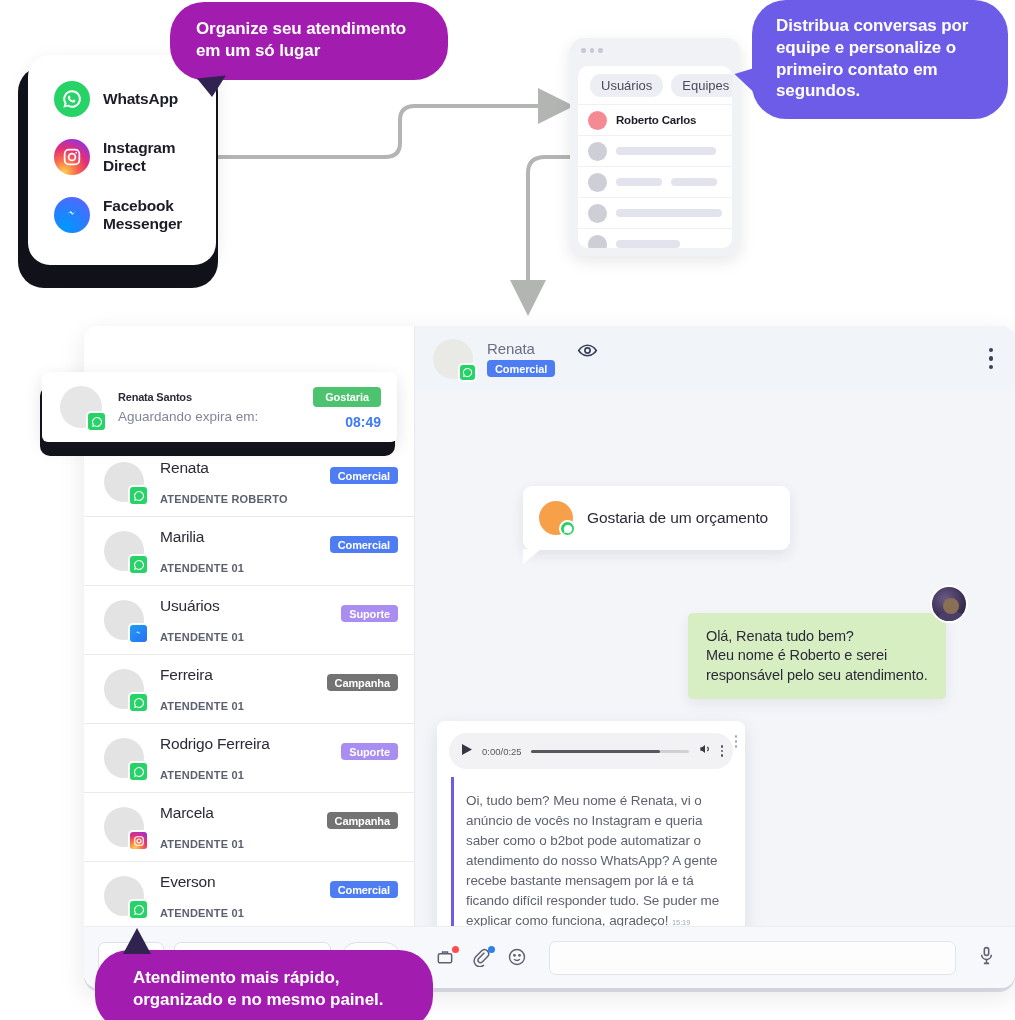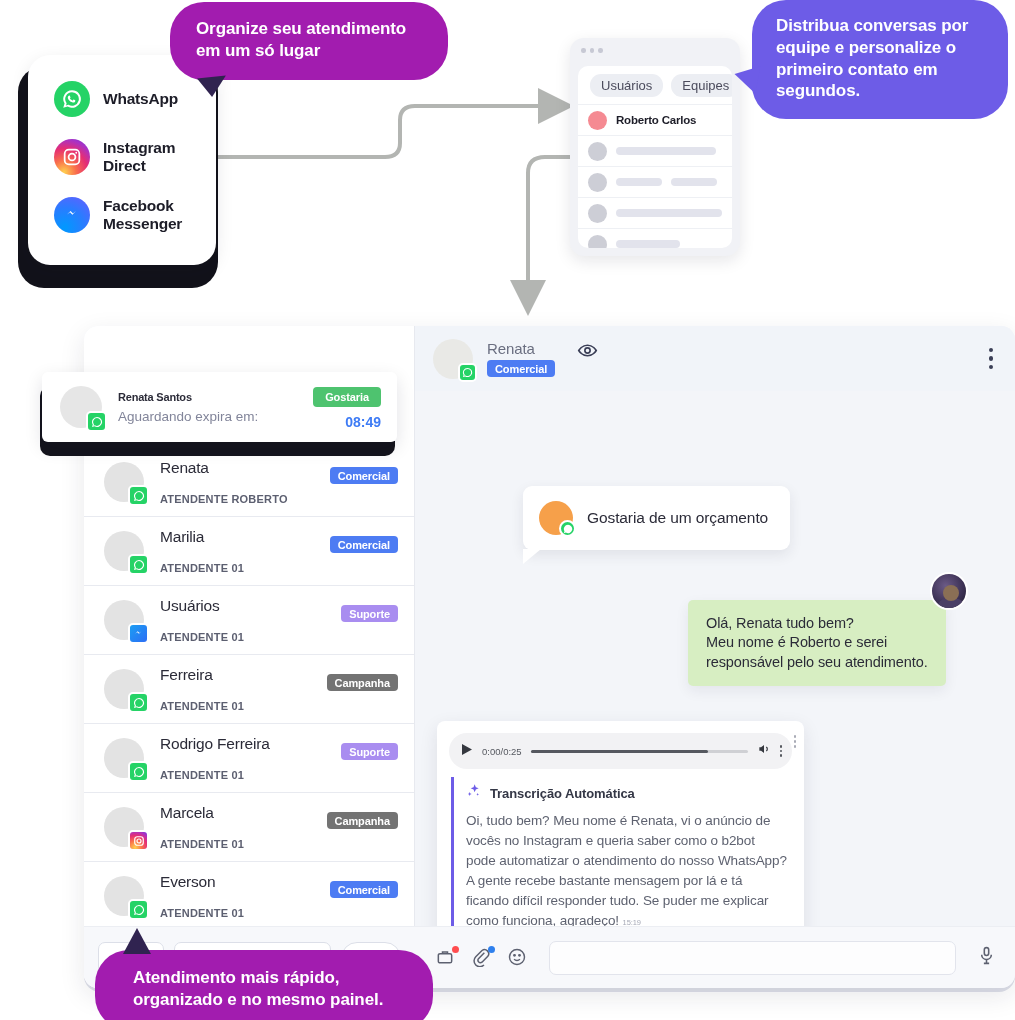--- a/index.html
+++ b/index.html
@@ -197,39 +197,39 @@
     position: relative;
   }
   .bubble-in::after {
     content: ""; position: absolute; left: 0; bottom: -14px;
     border-left: 18px solid #fff; border-bottom: 15px solid transparent;
   }
   .msg-av { width: 34px; height: 34px; border-radius: 50%; background: #f6a04a; position: relative; flex: 0 0 34px; }
   .msg-av .mini { position: absolute; right: -3px; bottom: -2px; width: 17px; height: 17px; border-radius: 50%; background: #25d366; border: 2px solid #fff; display:flex; align-items:center; justify-content:center; }
   .msg-text { font-size: 15.5px; color: #2b2b38; letter-spacing: -0.1px; }
 
-  .msg-out-wrap { position: absolute; left: 253px; top: 209px; display: flex; align-items: flex-start; padding-left: 20px; }
+  .msg-out-wrap { position: absolute; left: 253px; top: 222px; display: flex; align-items: flex-start; padding-left: 20px; }
   .bubble-out {
     background: #d7eec2; border-radius: 5px; padding: 14px 18px 14px 18px;
     font-size: 14.5px; color: #2b2b38; line-height: 1.34; letter-spacing: -0.1px;
     box-shadow: 0 5px 14px rgba(30,30,60,0.07);
     max-width: 310px; white-space: pre-line;
   }
   #out-av {
     position: absolute; right: -22px; top: -28px;
     width: 38px; height: 38px; border-radius: 50%;
     background: radial-gradient(circle at 40% 35%, #6b5a86 0%, #3e3357 55%, #1e1a2b 100%);
     border: 2px solid #fff; overflow: hidden;
   }
   #out-av .face { position: absolute; left: 11px; top: 11px; width: 16px; height: 16px; border-radius: 50%; background: #8a6f55; }
   #out-av .torso { position: absolute; left: 6px; top: 25px; width: 26px; height: 14px; border-radius: 7px 7px 0 0; background: #4a3f66; }
 
   
   #audio-card {
-    position: absolute; left: 22px; top: 330px; width: 367px;
+    position: absolute; left: 22px; top: 330px; width: 308px;
     background: #fff; border-radius: 8px; overflow: hidden;
     box-shadow: 0 6px 18px rgba(30,30,60,0.10);
   }
   #audio-player {
     margin: 12px 12px 8px 12px; height: 36px; background: #f2f2f4; border-radius: 18px;
     display: flex; align-items: center; padding: 0 10px 0 12px; gap: 9px;
   }
   #audio-time { font-size: 9.5px; color: #55585f; font-family: "Liberation Sans", sans-serif; }
   #audio-bar { flex: 1; height: 3px; border-radius: 2px; background: #cfd0d4; position: relative; }
   #audio-bar .filled { position: absolute; left: 0; top: 0; height: 3px; width: 82%; border-radius: 2px; background: #55585f; }
@@ -546,30 +546,20 @@
                 <path d="M16 8.5a4.5 4.5 0 0 1 0 7" fill="none" stroke="#35383f" stroke-width="2"></path>
               </svg>
           </span>
           <span id="audio-dots">
               <i></i>
               <i></i>
               <i></i>
             </span>
         </div>
         <div id="transcript">
-          <div id="tr-head">
-            <span>
-              <svg width="16" height="16" viewBox="0 0 24 24" fill="#6d5ce7">
-                <path d="M13 2l1.7 4.3L19 8l-4.3 1.7L13 14l-1.7-4.3L7 8l4.3-1.7z"></path>
-                <path d="M5.5 13.5l.9 2.2 2.1.8-2.1.8-.9 2.2-.9-2.2-2.1-.8 2.1-.8z"></path>
-                <path d="M17.5 15l.6 1.5 1.4.6-1.4.6-.6 1.5-.6-1.5-1.4-.6 1.4-.6z"></path>
-              </svg>
-            </span>
-            <span id="tr-title">Transcrição Automática</span>
-          </div>
           <div id="tr-body"><span>Oi, tudo bem? Meu nome é Renata, vi o anúncio de vocês no Instagram e queria saber como o b2bot pode automatizar o atendimento do nosso WhatsApp? A gente recebe bastante mensagem por lá e tá ficando difícil responder tudo. Se puder me explicar como funciona, agradeço!</span> <span id="tr-time">15:19</span></div>
         </div>
       </div>
     </div>
 
     <div id="composer">
       <span class="comp-ico">
         <svg width="20" height="20" viewBox="0 0 24 24" fill="none" stroke="#5d6170" stroke-width="1.8">
           <rect x="4" y="8" width="16" height="11" rx="2"></rect>
           <path d="M9 8V6h6v2"></path>

